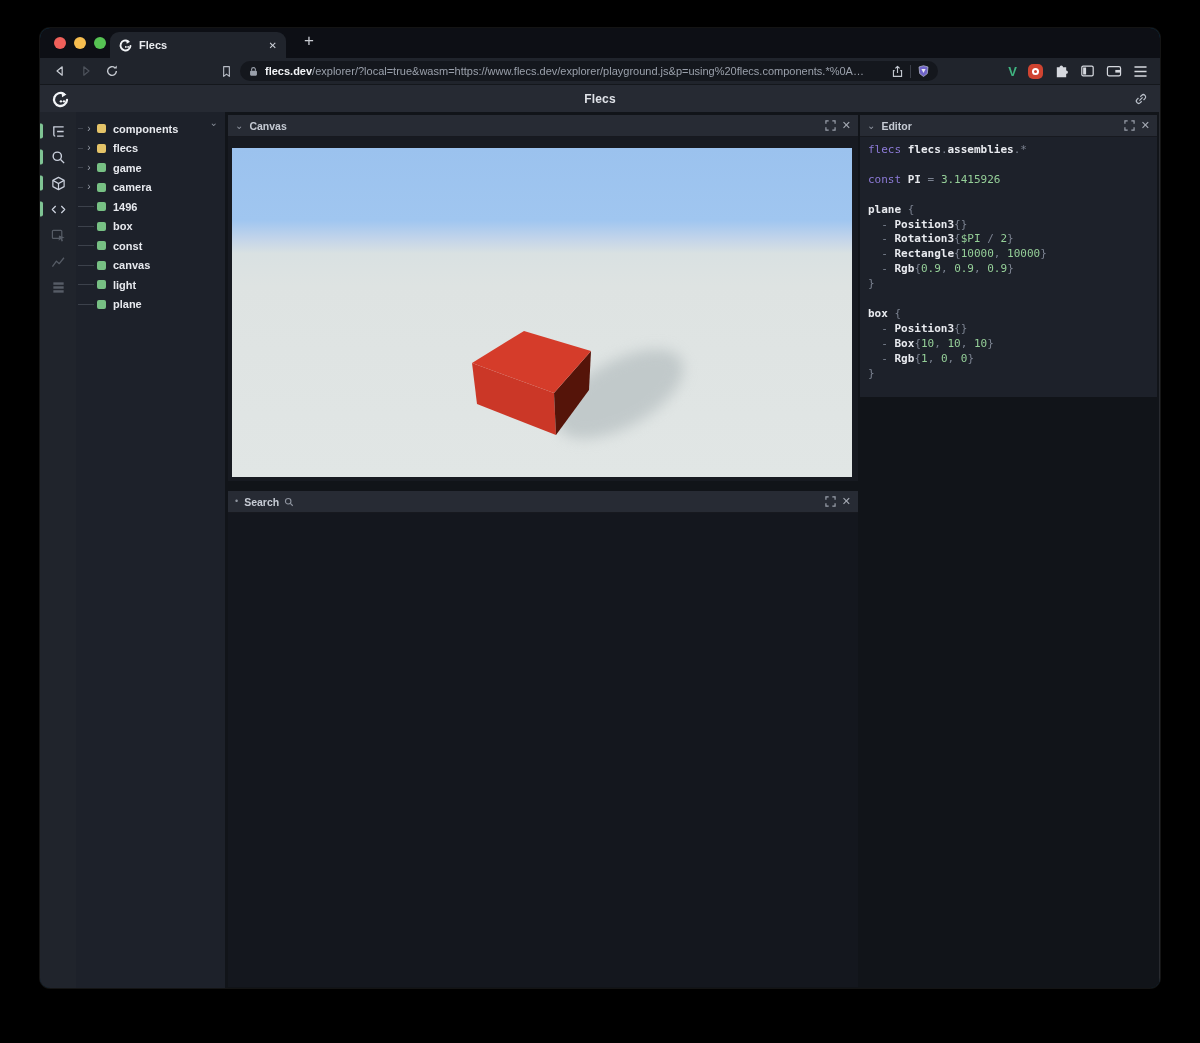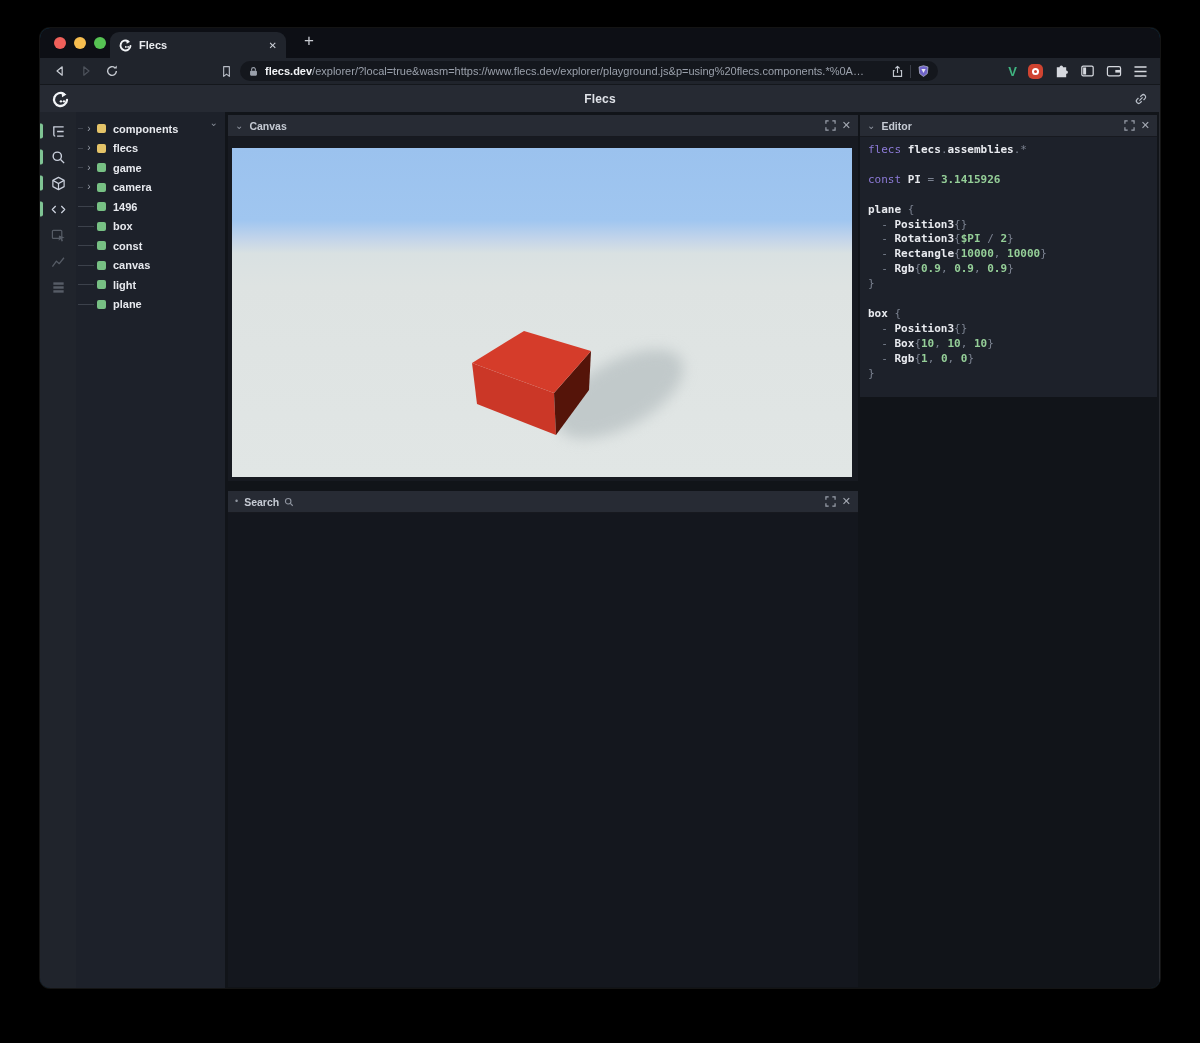--- a/index.html
+++ b/index.html
@@ -88,21 +88,21 @@
 
   .search-header { left:3px; top:379px; width:630px; }
   .search-body { position:absolute; left:3px; top:401px; width:630px; bottom:1px; background:#14171e; }
 
   .editor-panel { left:635px; top:3px; width:297px; height:282px; }
   .editor-body { height:260px; background:#1d212a; padding:6px 0 0 8px; overflow:hidden; }
   .code-line { font-family:"DejaVu Sans Mono", monospace; font-size:11px; line-height:14.9px; white-space:pre; }
   .tk-kw  { color:#8d7bd8; }
   .tk-id  { color:#e8eaef; font-weight:700; }
   .tk-pu  { color:#7b8290; }
-  .tk-num { color:#95cf98; font-weight:700; }
+  .tk-num { color:#95cf98; font-weight:400; }
 
   svg { display:block; }
 </style>
 </head>
 <body>
 
 <div class="window">
 
   <div class="tabstrip">
     <div class="traffic">

